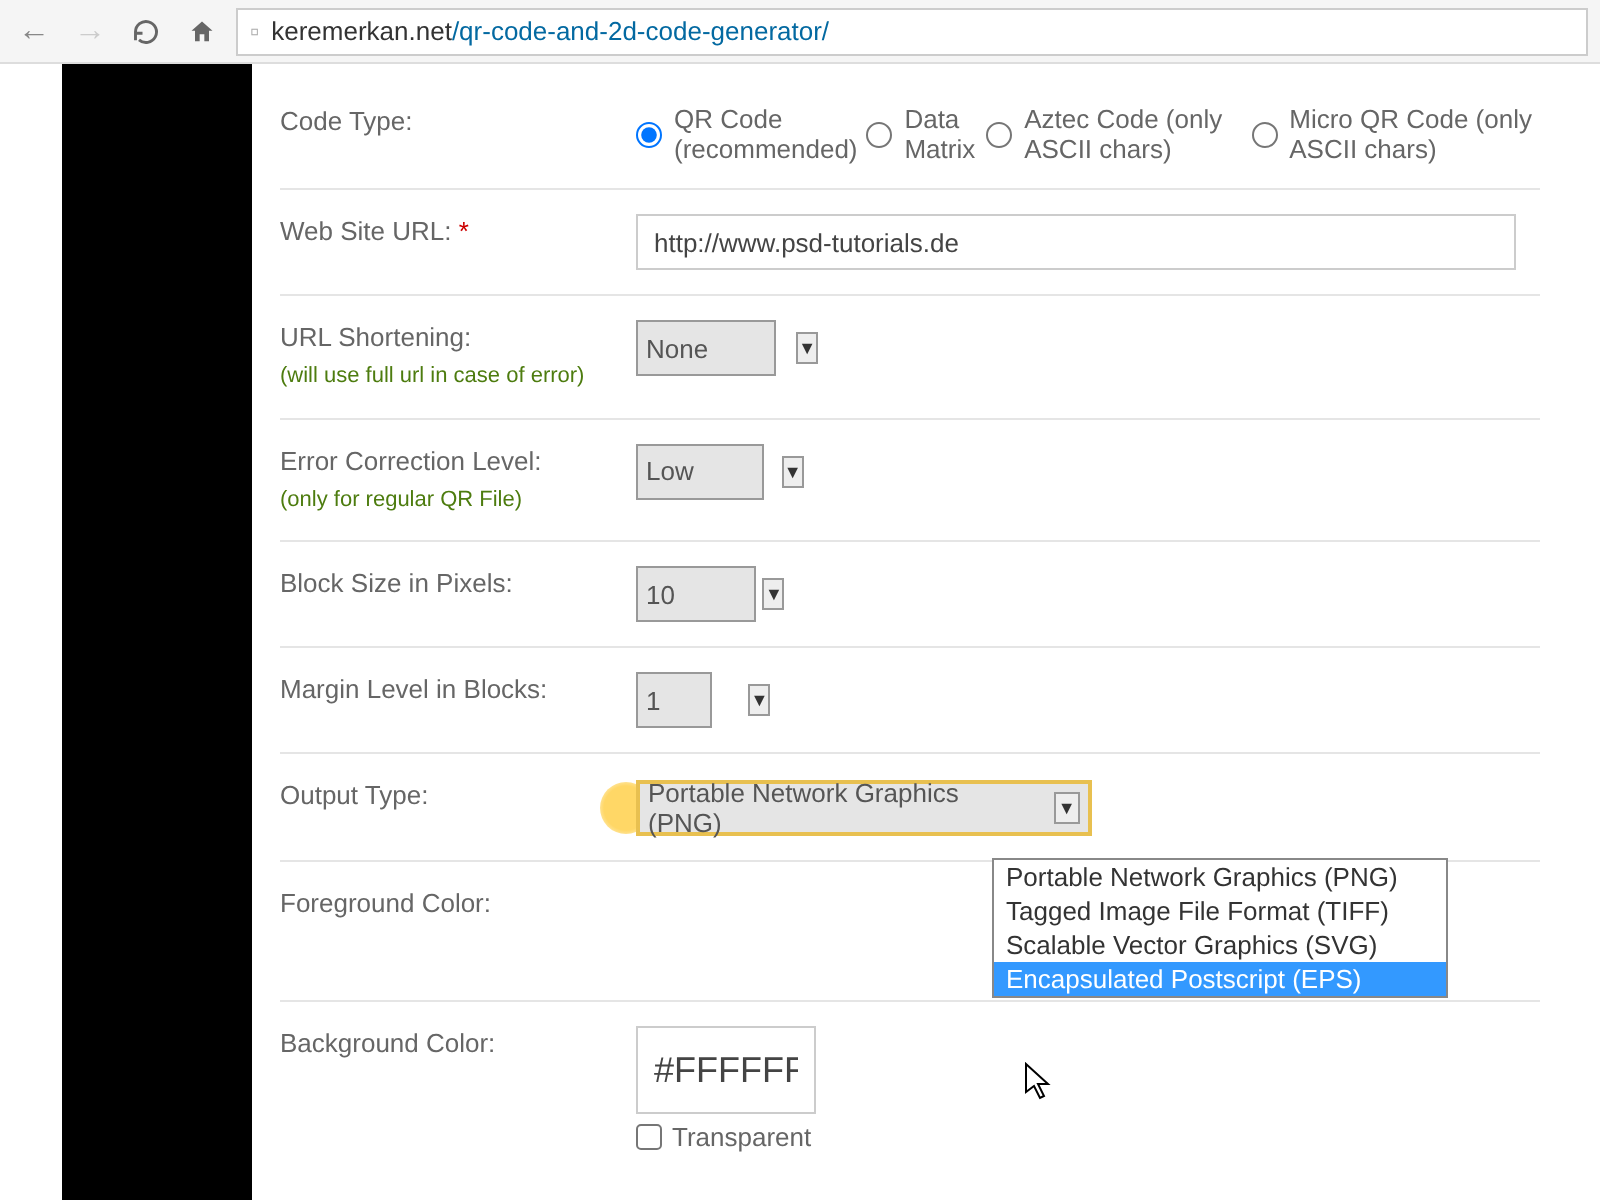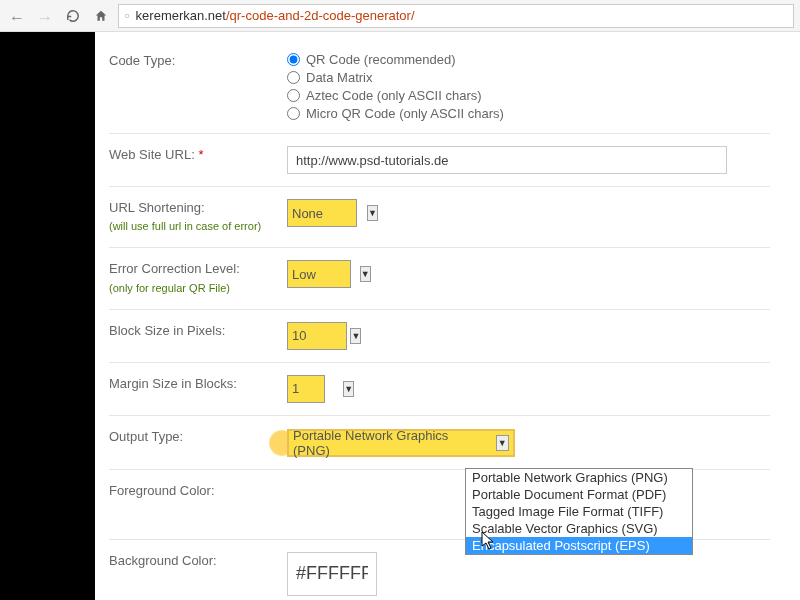--- a/index.html
+++ b/index.html
@@ -3,42 +3,42 @@
 <meta charset="utf-8">
 <style>
   * { box-sizing: border-box; margin: 0; padding: 0; }
   body { font-family: "Segoe UI", Tahoma, sans-serif; font-size: 13px; color: #555; background: #fff; width: 800px; height: 600px; overflow: hidden; }
   
   
   .browser-bar { height: 32px; background: #f5f5f5; border-bottom: 1px solid #ddd; display: flex; align-items: center; padding: 0 6px; gap: 6px; }
   .nav-btn { width: 22px; height: 22px; display: flex; align-items: center; justify-content: center; color: #888; font-size: 16px; cursor: pointer; }
   .nav-btn.disabled { color: #ccc; }
   .url-bar { flex: 1; height: 24px; border: 1px solid #ccc; background: #fff; display: flex; align-items: center; padding: 0 6px; font-size: 13px; color: #333; }
-  .url-path { color: #c2410c; }
+  .url-path { color: #0369a1; }
   
   
-  .page { display: flex; height: 568px; }
+  .page { display: flex; height: 568px; padding-left: 31px; }
   .left-black { width: 95px; background: #000; flex-shrink: 0; }
   .content { flex: 1; background: #fff; padding: 8px 30px 0 14px; overflow: hidden; position: relative; }
   
   .form-row { display: flex; border-bottom: 1px solid #e5e5e5; padding: 12px 0; align-items: flex-start; }
   .form-row.no-border { border-bottom: none; }
   .label-col { width: 178px; flex-shrink: 0; color: #666; line-height: 1.4; }
   .label-col .sub { font-size: 11px; color: #4d7c0f; }
   .req { color: #c00; }
   .input-col { flex: 1; }
   
-  .radio-group { display: flex; flex-direction: column; gap: 3px; }
+  .radio-group { display: flex; flex-direction: row; gap: 3px; }
   .radio-item { display: flex; align-items: center; gap: 6px; color: #666; }
   .radio-item input { margin: 0; }
   
   .text-input { width: 440px; height: 28px; border: 1px solid #ccc; padding: 0 8px; font-size: 13px; color: #444; }
   .small-input { width: 90px; height: 44px; border: 1px solid #ccc; padding: 0 8px; font-size: 18px; color: #444; }
   
-  .select { height: 28px; border: 1px solid #999; background: #fde047; font-size: 13px; padding: 0 4px; display: inline-flex; align-items: center; position: relative; gap: 40px; }
+  .select { height: 28px; border: 1px solid #999; background: #e5e5e5; font-size: 13px; padding: 0 4px; display: inline-flex; align-items: center; position: relative; gap: 40px; }
   .select-text { padding-right: 4px; }
   .select-arrow { width: 16px; height: 16px; border: 1px solid #999; background: #eee; display: flex; align-items: center; justify-content: center; font-size: 9px; color: #333; }
   .select.sm { }
   
   .highlight { position: relative; }
   .highlight::before { content: ""; position: absolute; left: -18px; top: 2px; width: 26px; height: 26px; background: radial-gradient(circle, #ffd766 0%, #ffd766 60%, rgba(255,215,102,0) 100%); border-radius: 50%; z-index: 0; }
   .select.hl { border: 2px solid #e8c050; }
   .select.hl .select-text, .select.hl .select-arrow { position: relative; z-index: 1; }
   
   .dropdown { position: absolute; background: #fff; border: 1px solid #888; min-width: 228px; z-index: 10; }
@@ -133,39 +133,38 @@
       <div class="label-col">Block Size in Pixels:</div>
       <div class="input-col">
         <div class="select" style="width:60px">
           <span class="select-text">10</span>
           <span class="select-arrow">▼</span>
         </div>
       </div>
     </div>
 
     <div class="form-row">
-      <div class="label-col">Margin Size in Blocks:</div>
+      <div class="label-col">Margin Level in Blocks:</div>
       <div class="input-col">
         <div class="select" style="width:38px">
           <span class="select-text">1</span>
           <span class="select-arrow">▼</span>
         </div>
       </div>
     </div>
 
     <div class="form-row" style="position:relative;">
       <div class="label-col">Output Type:</div>
       <div class="input-col highlight">
         <div class="select hl" style="width:228px">
           <span class="select-text">Portable Network Graphics (PNG)</span>
           <span class="select-arrow">▼</span>
         </div>
         <div class="dropdown" style="left:178px;top:40px;position:absolute">
           <div class="dropdown-item">Portable Network Graphics (PNG)</div>
-          <div class="dropdown-item">Portable Document Format (PDF)</div>
           <div class="dropdown-item">Tagged Image File Format (TIFF)</div>
           <div class="dropdown-item">Scalable Vector Graphics (SVG)</div>
           <div class="dropdown-item sel">Encapsulated Postscript (EPS)</div>
         </div>
       </div>
     </div>
 
     <div class="form-row" style="height:70px">
       <div class="label-col">Foreground Color:</div>
       <div class="input-col"></div>

